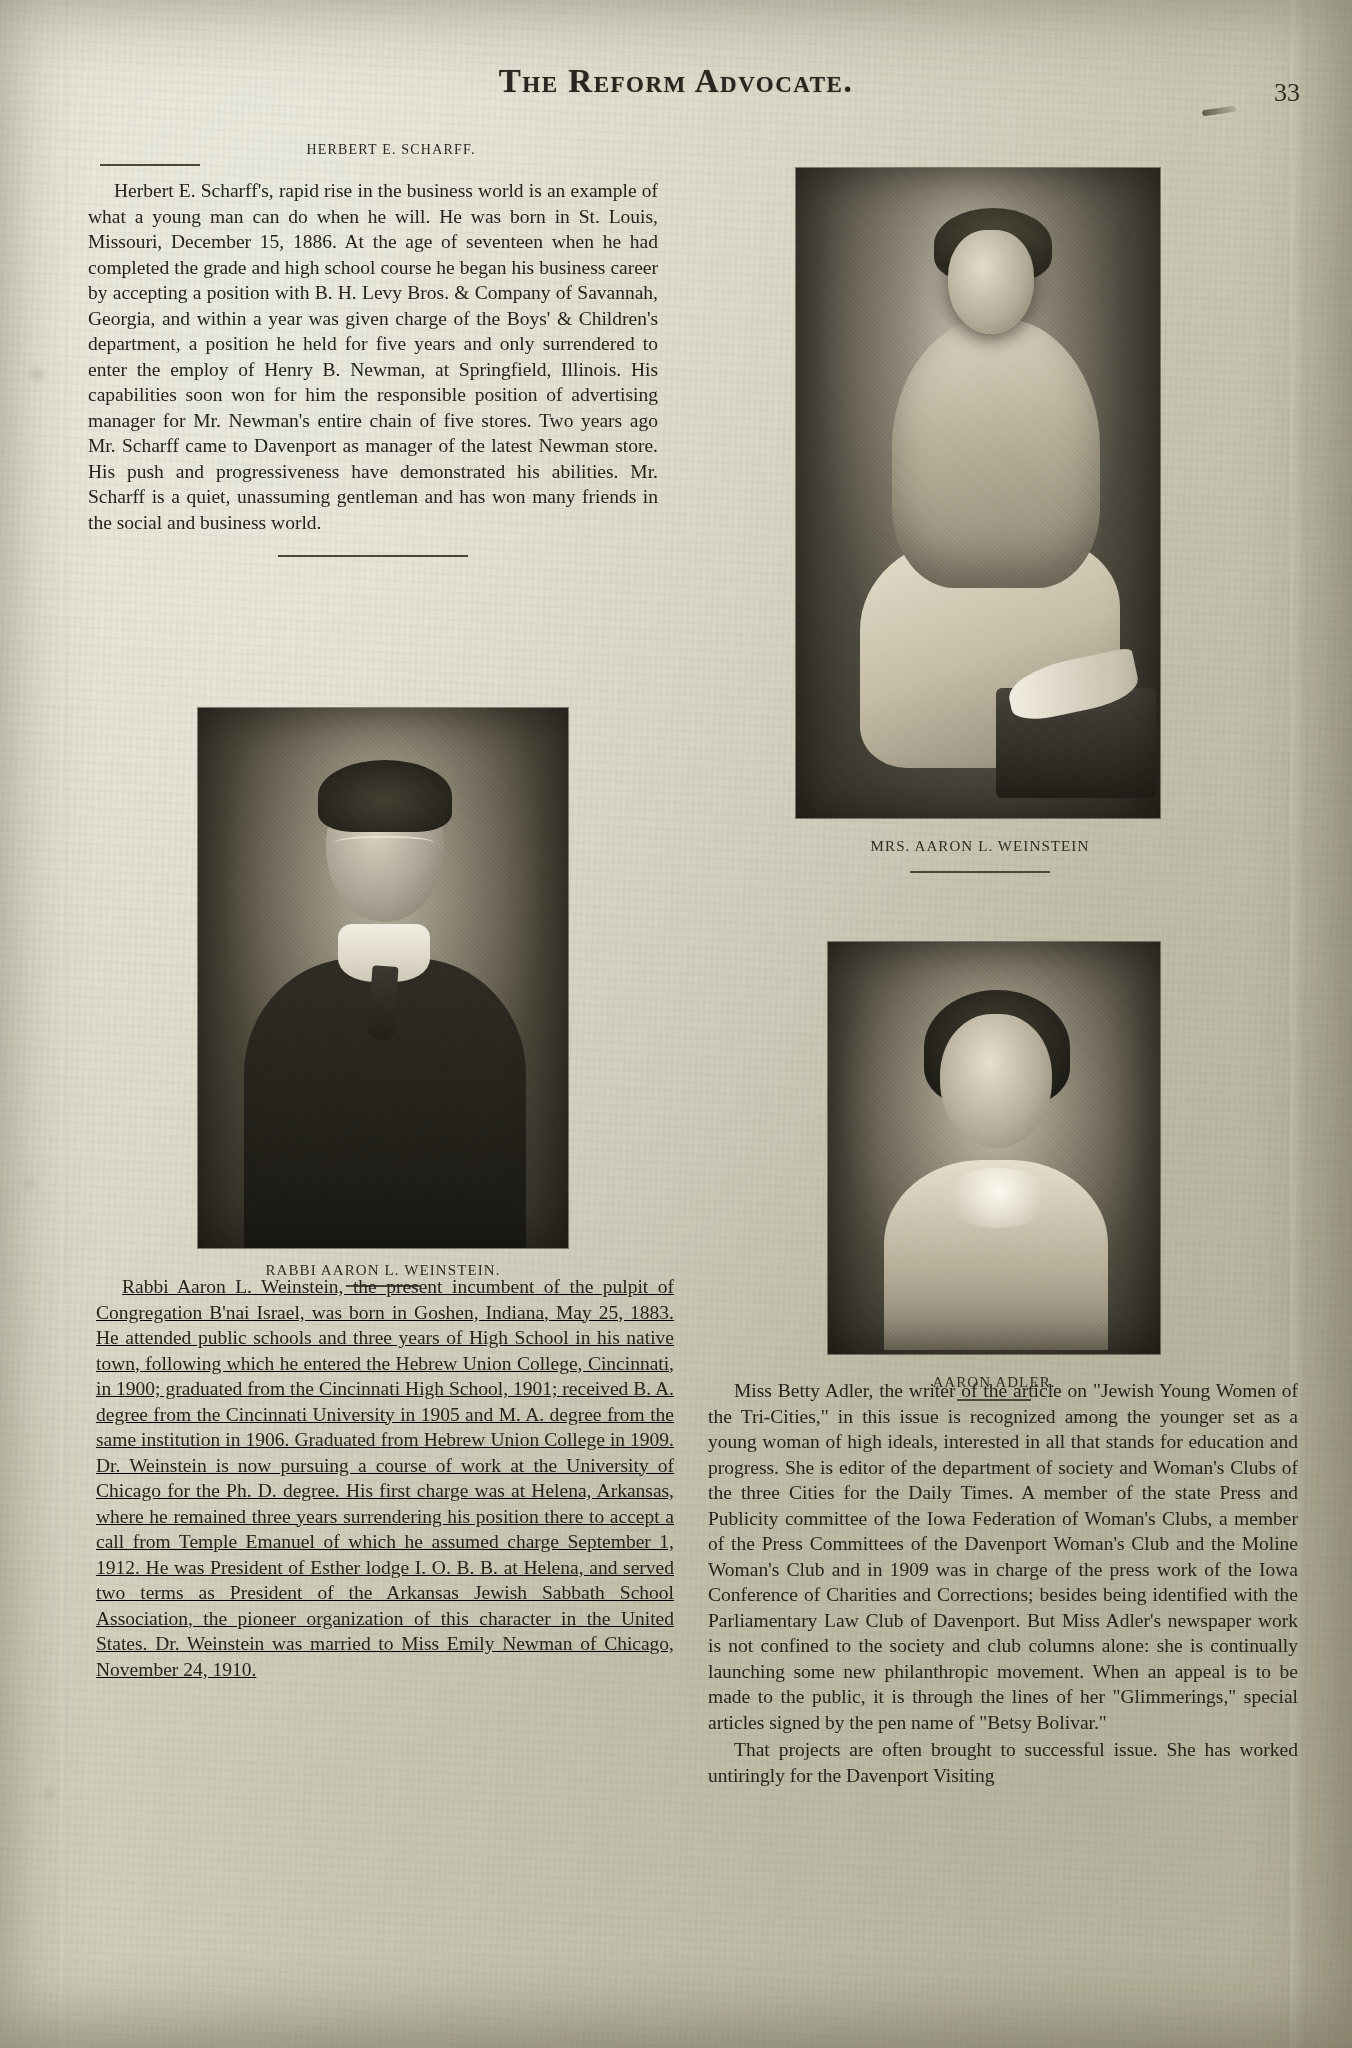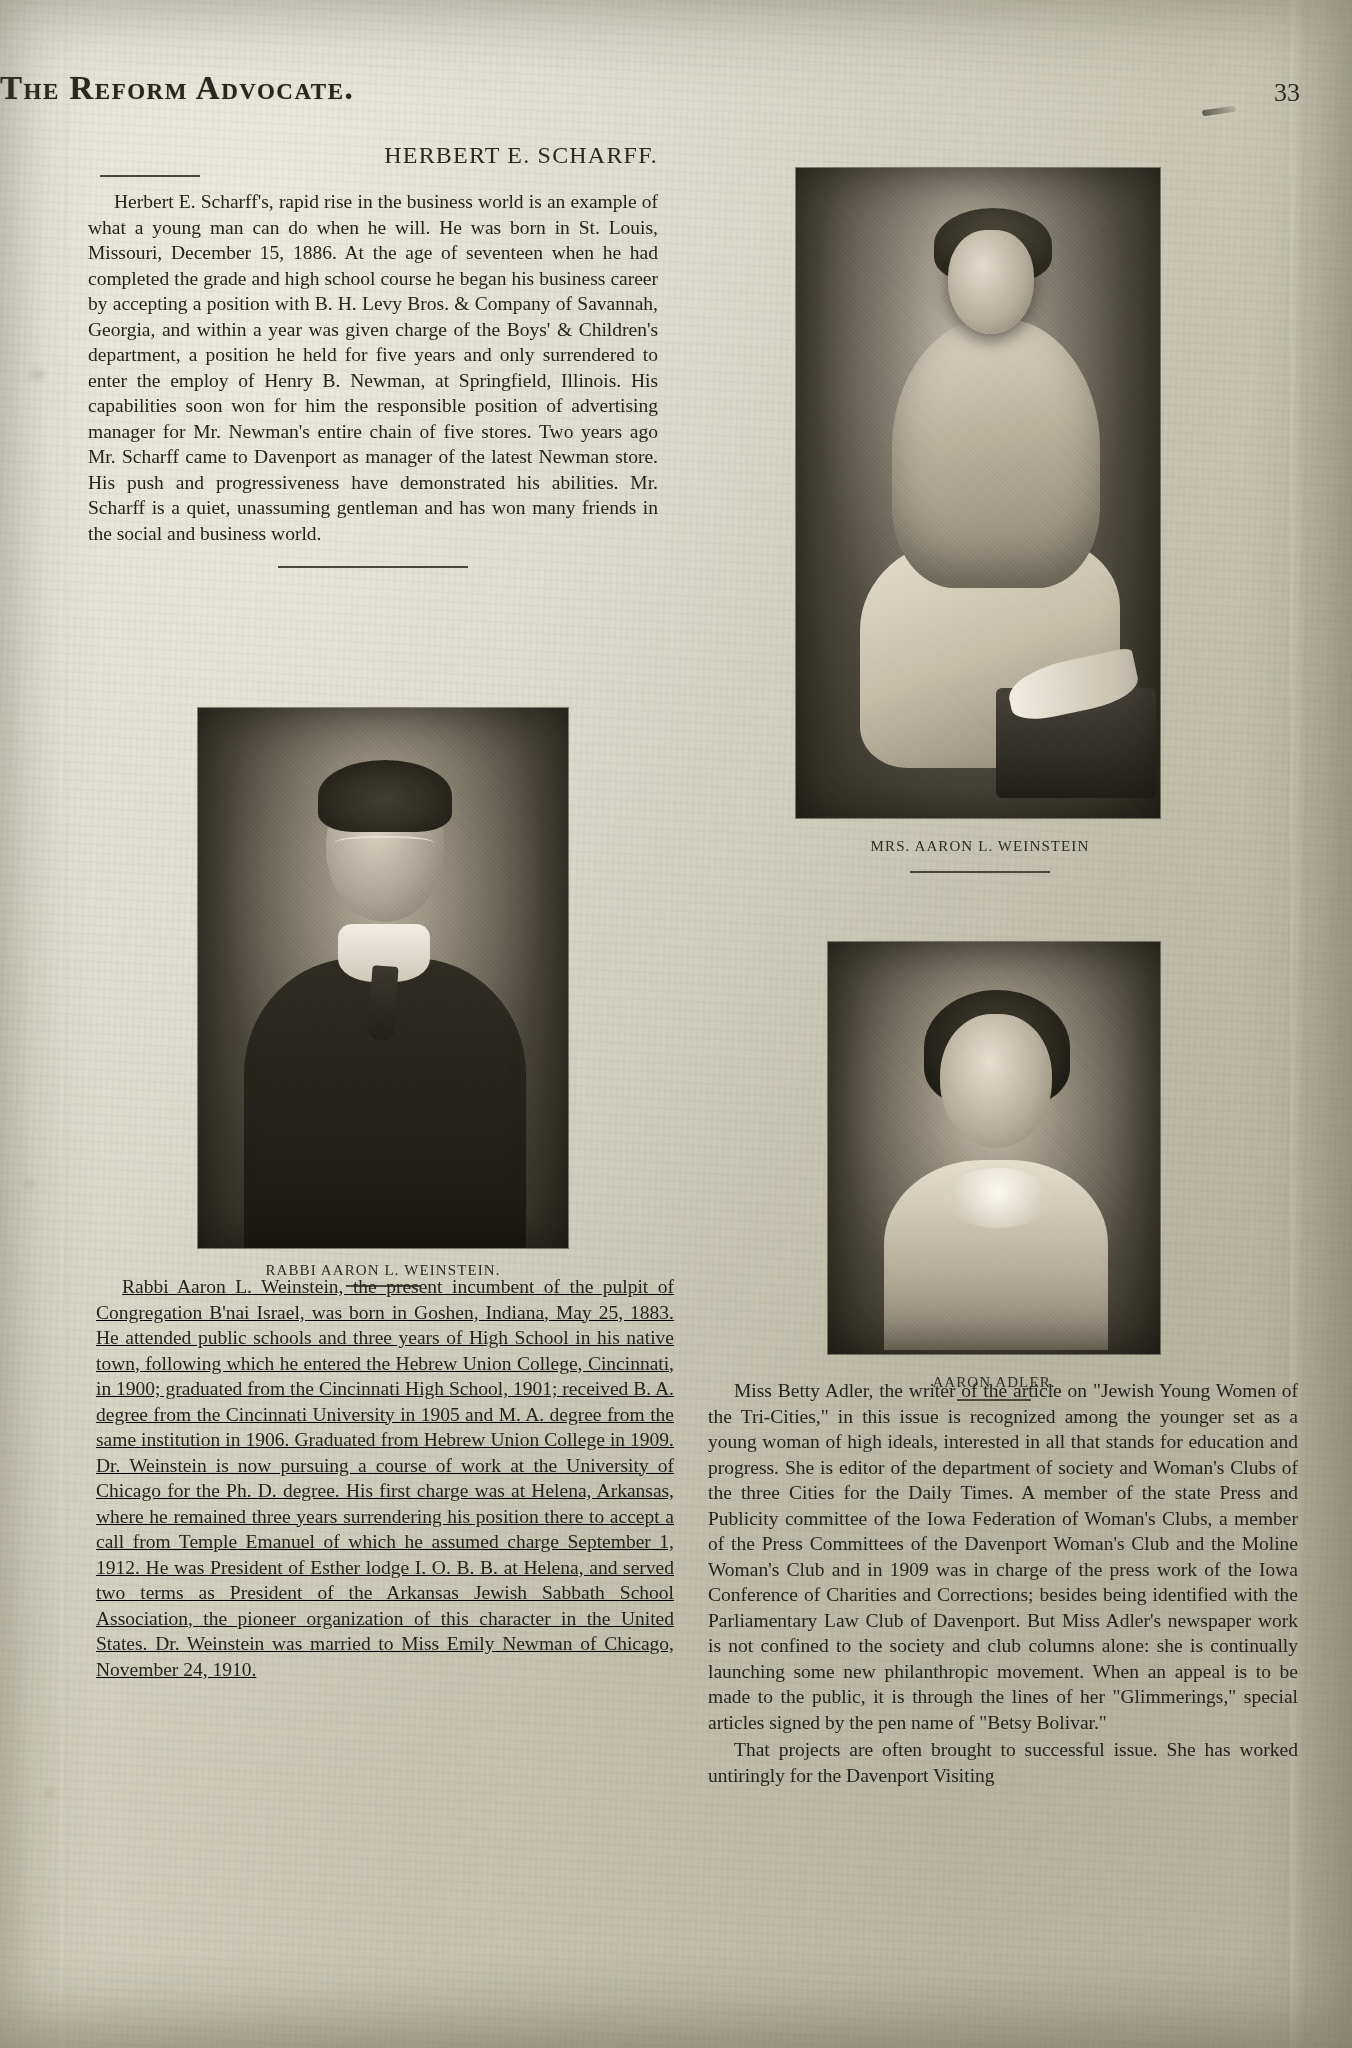--- a/index.html
+++ b/index.html
@@ -50,22 +50,23 @@
     position: absolute;
     left: 0; top: 0;
     width: 1352px;
     height: 2048px;
   }
 
   
   .masthead {
     position: absolute;
     left: 0;
-    top: 70px;
+    top: 63px;
     width: 1352px;
+    text-align: center;
     font-family: "Liberation Serif", serif;
     font-size: 33px;
     letter-spacing: 1.5px;
     color: #2a2720;
     font-variant: small-caps;
     font-weight: 700;
     text-shadow: 0 0 1px rgba(40,38,30,0.45);
   }
   .page-number {
     position: absolute;
@@ -80,24 +81,24 @@
     right: 116px;
     top: 108px;
     width: 34px;
     height: 6px;
     background: linear-gradient(90deg, rgba(60,57,45,0.75), rgba(60,57,45,0.15));
     transform: rotate(-8deg);
     border-radius: 3px;
   }
 
   .section-title {
-    font-size: 24px;
+    font-size: 14px;
     letter-spacing: 1.2px;
     color: #2b2920;
-    text-align: right;
+    text-align: center;
     margin: 0 0 6px 36px;
     font-variant: small-caps;
   }
   .rule {
     width: 96px;
     height: 2px;
     background: #4a473a;
     margin: 6px auto 12px auto;
   }
   .rule.short {

